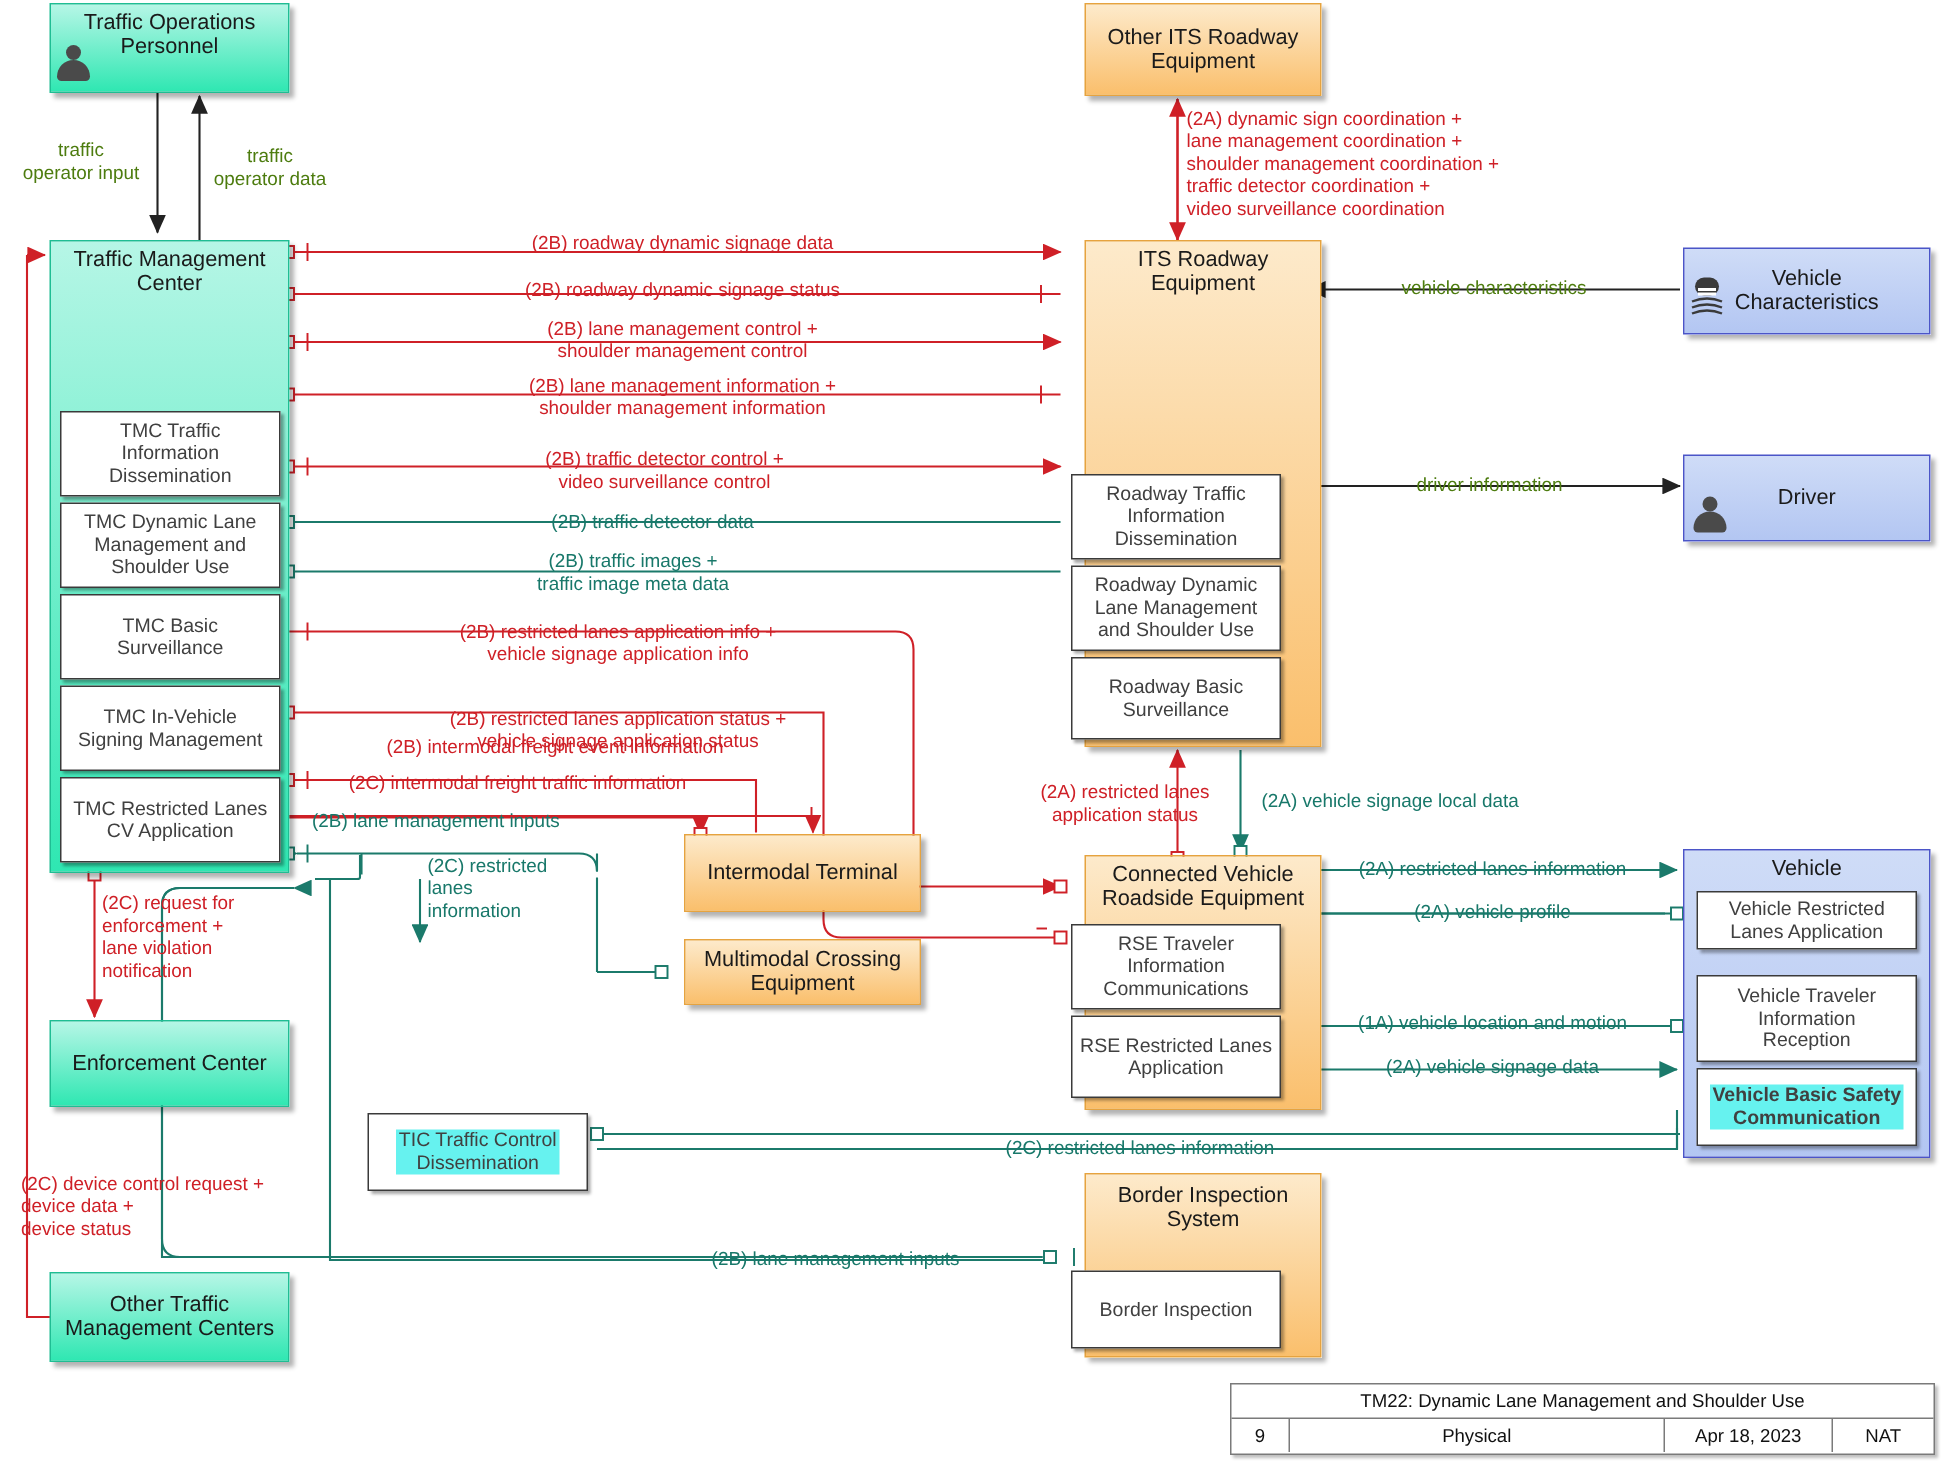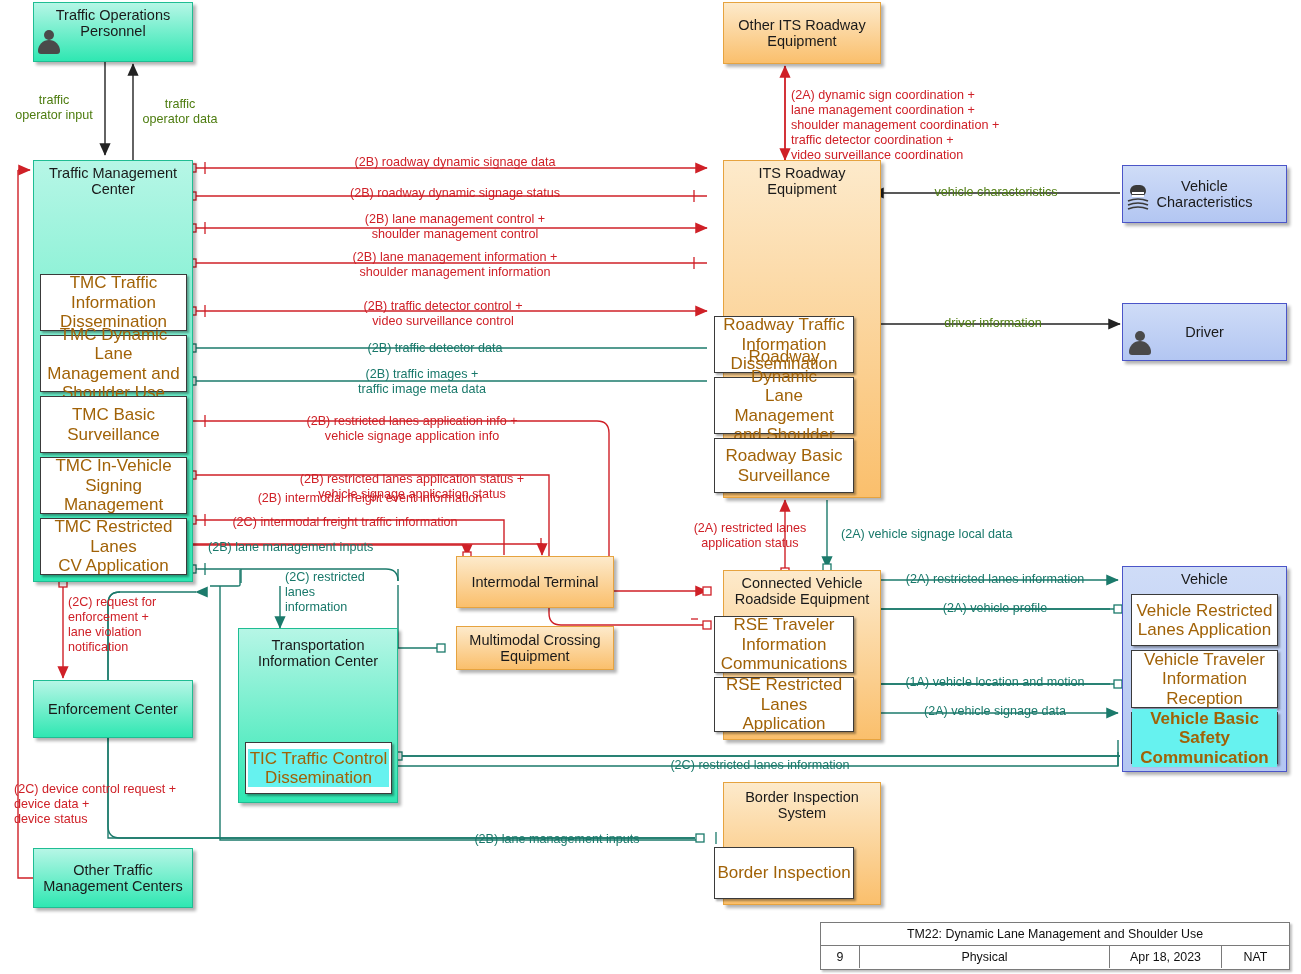--- a/index.html
+++ b/index.html
@@ -12,21 +12,21 @@
   .node > .title{width:100%;text-align:center;line-height:1.12;padding-top:4px;
         color:#1a1a1a;font-size:14.5px;}
 
   .teal{background:linear-gradient(#b6f6e6,#2fe7b2);border:1px solid #1fbd93;}
   .orange{background:linear-gradient(#fdeacb,#fabf6c);border:1px solid #e6a33f;margin-left:16px;}
   .blue{background:linear-gradient(#cfdcf7,#b3c6f2);border:1px solid #4b55c8;}
 
   
   .leaf{position:absolute;box-sizing:border-box;background:#ffffff;border:1px solid #3a3a3a;
         display:flex;align-items:center;justify-content:center;text-align:center;
-        font-size:17px;line-height:1.14;color:#a16207;box-shadow:2px 2px 2px rgba(0,0,0,.35);}
+        font-size:13px;line-height:1.14;color:#404040;box-shadow:2px 2px 2px rgba(0,0,0,.35);}
   .leaf span{display:block;padding:0 2px;}
   .leaf.hl span{background:#66f2ef;}
 
   
   .lbl{position:absolute;font-size:12.6px;line-height:1.20;white-space:pre;color:#111;}
   .lbl.red{color:#cf2027;}
   .lbl.teal-t{color:#18786a;}
   .lbl.blk{color:#4d7c0f;}
   .lbl.c{text-align:center;transform:translateX(-50%);}
   .lbl.l{text-align:left;}
@@ -226,24 +226,20 @@
 
   <div class="node teal" style="left:33px;top:680px;width:160px;height:58px;justify-content:center;">
     <div class="title" style="white-space:pre-line;padding-top:0;">Enforcement Center</div>
   </div>
 
   <div class="node teal" style="left:33px;top:848px;width:160px;height:60px;justify-content:center;">
     <div class="title" style="white-space:pre-line;padding-top:0;">Other Traffic
 Management Centers</div>
   </div>
 
-  <div class="node teal" style="left:238px;top:628px;width:160px;height:175px;">
-    <div class="title" style="white-space:pre-line;padding-top:8px;">Transportation
-Information Center</div>
-  </div>
   <div class="leaf hl" style="left:245px;top:742px;width:147px;height:52px;">
     <span style="white-space:pre-line;">TIC Traffic Control
 Dissemination</span>
     </div>
 
   <div class="node orange" style="left:707px;top:2px;width:158px;height:62px;justify-content:center;">
     <div class="title" style="white-space:pre-line;padding-top:0;">Other ITS Roadway
 Equipment</div>
   </div>
 
@@ -314,40 +310,40 @@
     <div class="title" style="white-space:pre-line;padding-top:0;">Driver</div>
   </div>
   <div class="person" style="left:1129px;top:331px;">
     <div class="head"></div>
       <div class="body"></div>
   </div>
 
   <div class="node blue" style="left:1122px;top:566px;width:165px;height:206px;">
     <div class="title" style="white-space:pre-line;">Vehicle</div>
   </div>
-  <div class="leaf" style="left:1131px;top:594px;width:147px;height:52px;">
+  <div class="leaf" style="left:1131px;top:594px;width:147px;height:39px;">
     <span style="white-space:pre-line;">Vehicle Restricted
 Lanes Application</span>
     </div>
   <div class="leaf" style="left:1131px;top:650px;width:147px;height:58px;">
     <span style="white-space:pre-line;">Vehicle Traveler
 Information
 Reception</span>
     </div>
   <div class="leaf hl" style="left:1131px;top:712px;width:147px;height:52px;">
     <span style="white-space:pre-line;font-weight:bold;">Vehicle Basic Safety
 Communication</span>
     </div>
 
   <div class="lbl blk c" style="left:54px;top:93px;text-align:center;">traffic
 operator input</div>
   <div class="lbl blk c" style="left:180px;top:97px;text-align:center;">traffic
 operator data</div>
 
-  <div class="lbl red l" style="left:791px;top:88px;">(2A) dynamic sign coordination +
+  <div class="lbl red l" style="left:791px;top:72px;">(2A) dynamic sign coordination +
 lane management coordination +
 shoulder management coordination +
 traffic detector coordination +
 video surveillance coordination</div>
 
   <div class="lbl red c" style="left:455px;top:155px;">(2B) roadway dynamic signage data</div>
   <div class="lbl red c" style="left:455px;top:186px;">(2B) roadway dynamic signage status</div>
   <div class="lbl red c" style="left:455px;top:212px;">(2B) lane management control +
 shoulder management control</div>
   <div class="lbl red c" style="left:455px;top:250px;">(2B) lane management information +

